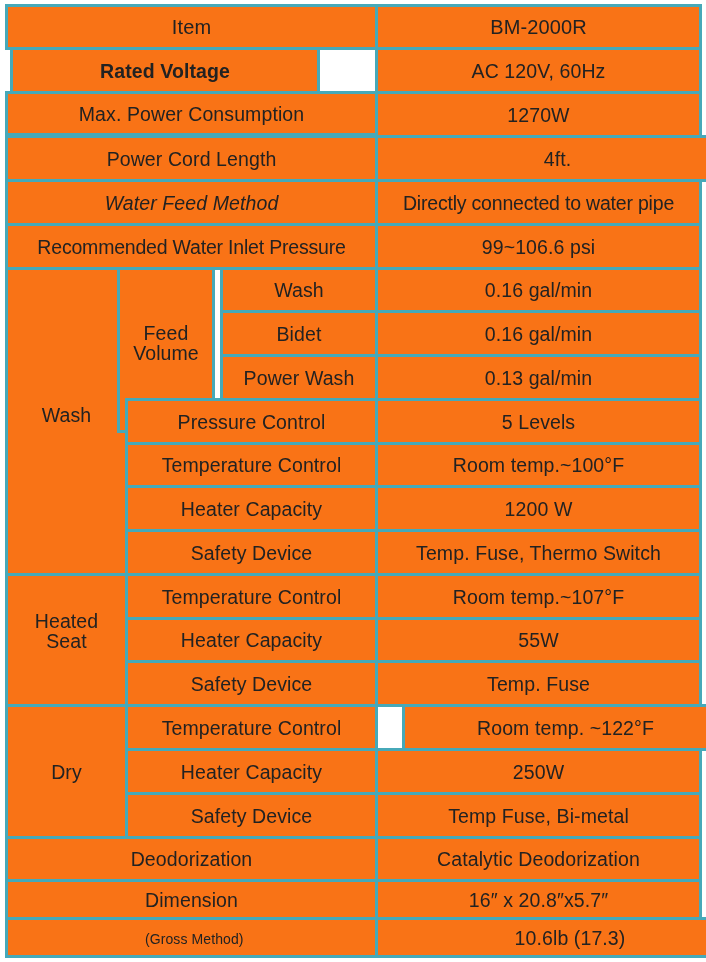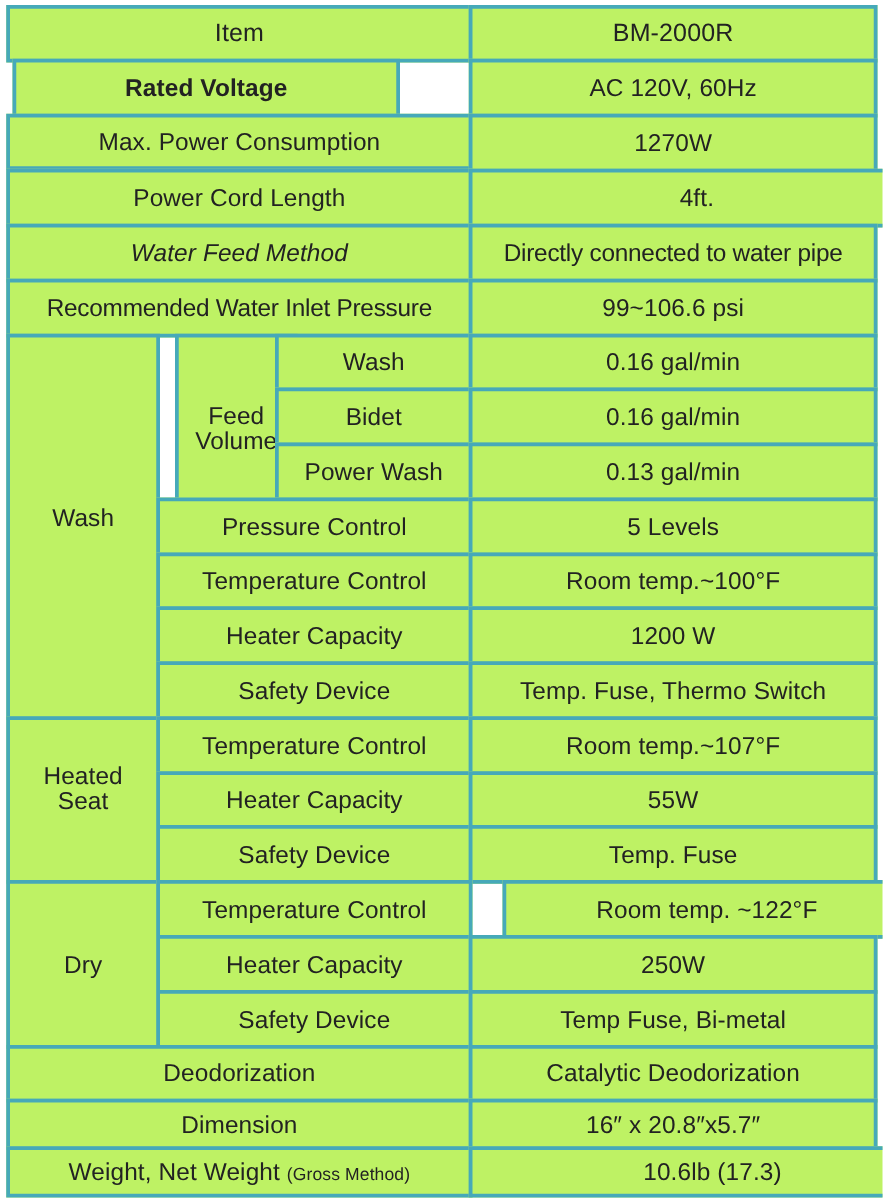--- a/index.html
+++ b/index.html
@@ -1,20 +1,20 @@
 <!DOCTYPE html>
 <html><head>
 <meta charset="utf-8">
 <style>
   html, body { margin:0; padding:0; background:#ffffff; }
   body { width:706px; height:962px; position:relative; overflow:hidden;
          font-family:"Liberation Sans", sans-serif; color:#222222; }
   .cell { position:absolute; box-sizing:border-box; border:3px solid #46a9b9;
           display:flex; align-items:center; justify-content:center; text-align:center;
-          font-size:19.5px; line-height:20px; letter-spacing:0.1px; background:#bef264; }
+          font-size:19.5px; line-height:20px; letter-spacing:0.1px; background:#f97316; }
   .hdr { font-size:20px; }
   .small { font-size:14px; }
   .stack { flex-direction:column; }
 </style>
 </head>
 <body>
 
 <div>
 
   <div class="cell hdr" style="left:5px;top:4px;width:373px;height:46px;">
@@ -56,21 +56,21 @@
       <span>Recommended Water Inlet Pressure</span>
     </div>
   <div class="cell" style="left:375px;top:223px;width:327px;height:47px;">
       <span>99~106.6 psi</span>
     </div>
 
   <div class="cell" style="left:5px;top:267px;width:123px;height:309px;">
       <span style="margin-top:-14px;">Wash</span>
     </div>
 
-  <div class="cell stack" style="left:140px;top:267px;width:98px;height:166px;">
+  <div class="cell stack" style="left:117px;top:267px;width:98px;height:166px;">
     <span style="margin-top:-14px;">Feed</span>
     <span>Volume</span>
   </div>
 
   <div class="cell" style="left:220px;top:267px;width:158px;height:46px;">
       <span>Wash</span>
     </div>
   <div class="cell" style="left:375px;top:267px;width:327px;height:46px;">
       <span>0.16 gal/min</span>
     </div>
@@ -176,19 +176,19 @@
     </div>
 
   <div class="cell" style="left:5px;top:879px;width:373px;height:41px;">
       <span>Dimension</span>
     </div>
   <div class="cell" style="left:375px;top:879px;width:327px;height:41px;">
       <span>16″ x 20.8″x5.7″</span>
     </div>
 
   <div class="cell" style="left:5px;top:917px;width:373px;height:41px;">
-    <span>Weight, Net Weight</span>&nbsp;<span class="small" style="margin-top:3px;">(Gross Method)</span>
+    &nbsp;<span class="small" style="margin-top:3px;">(Gross Method)</span>
   </div>
   <div class="cell" style="left:375px;top:917px;width:390px;height:41px;">
       <span>10.6lb (17.3)</span>
     </div>
 
 </div>
 
 </body></html>

